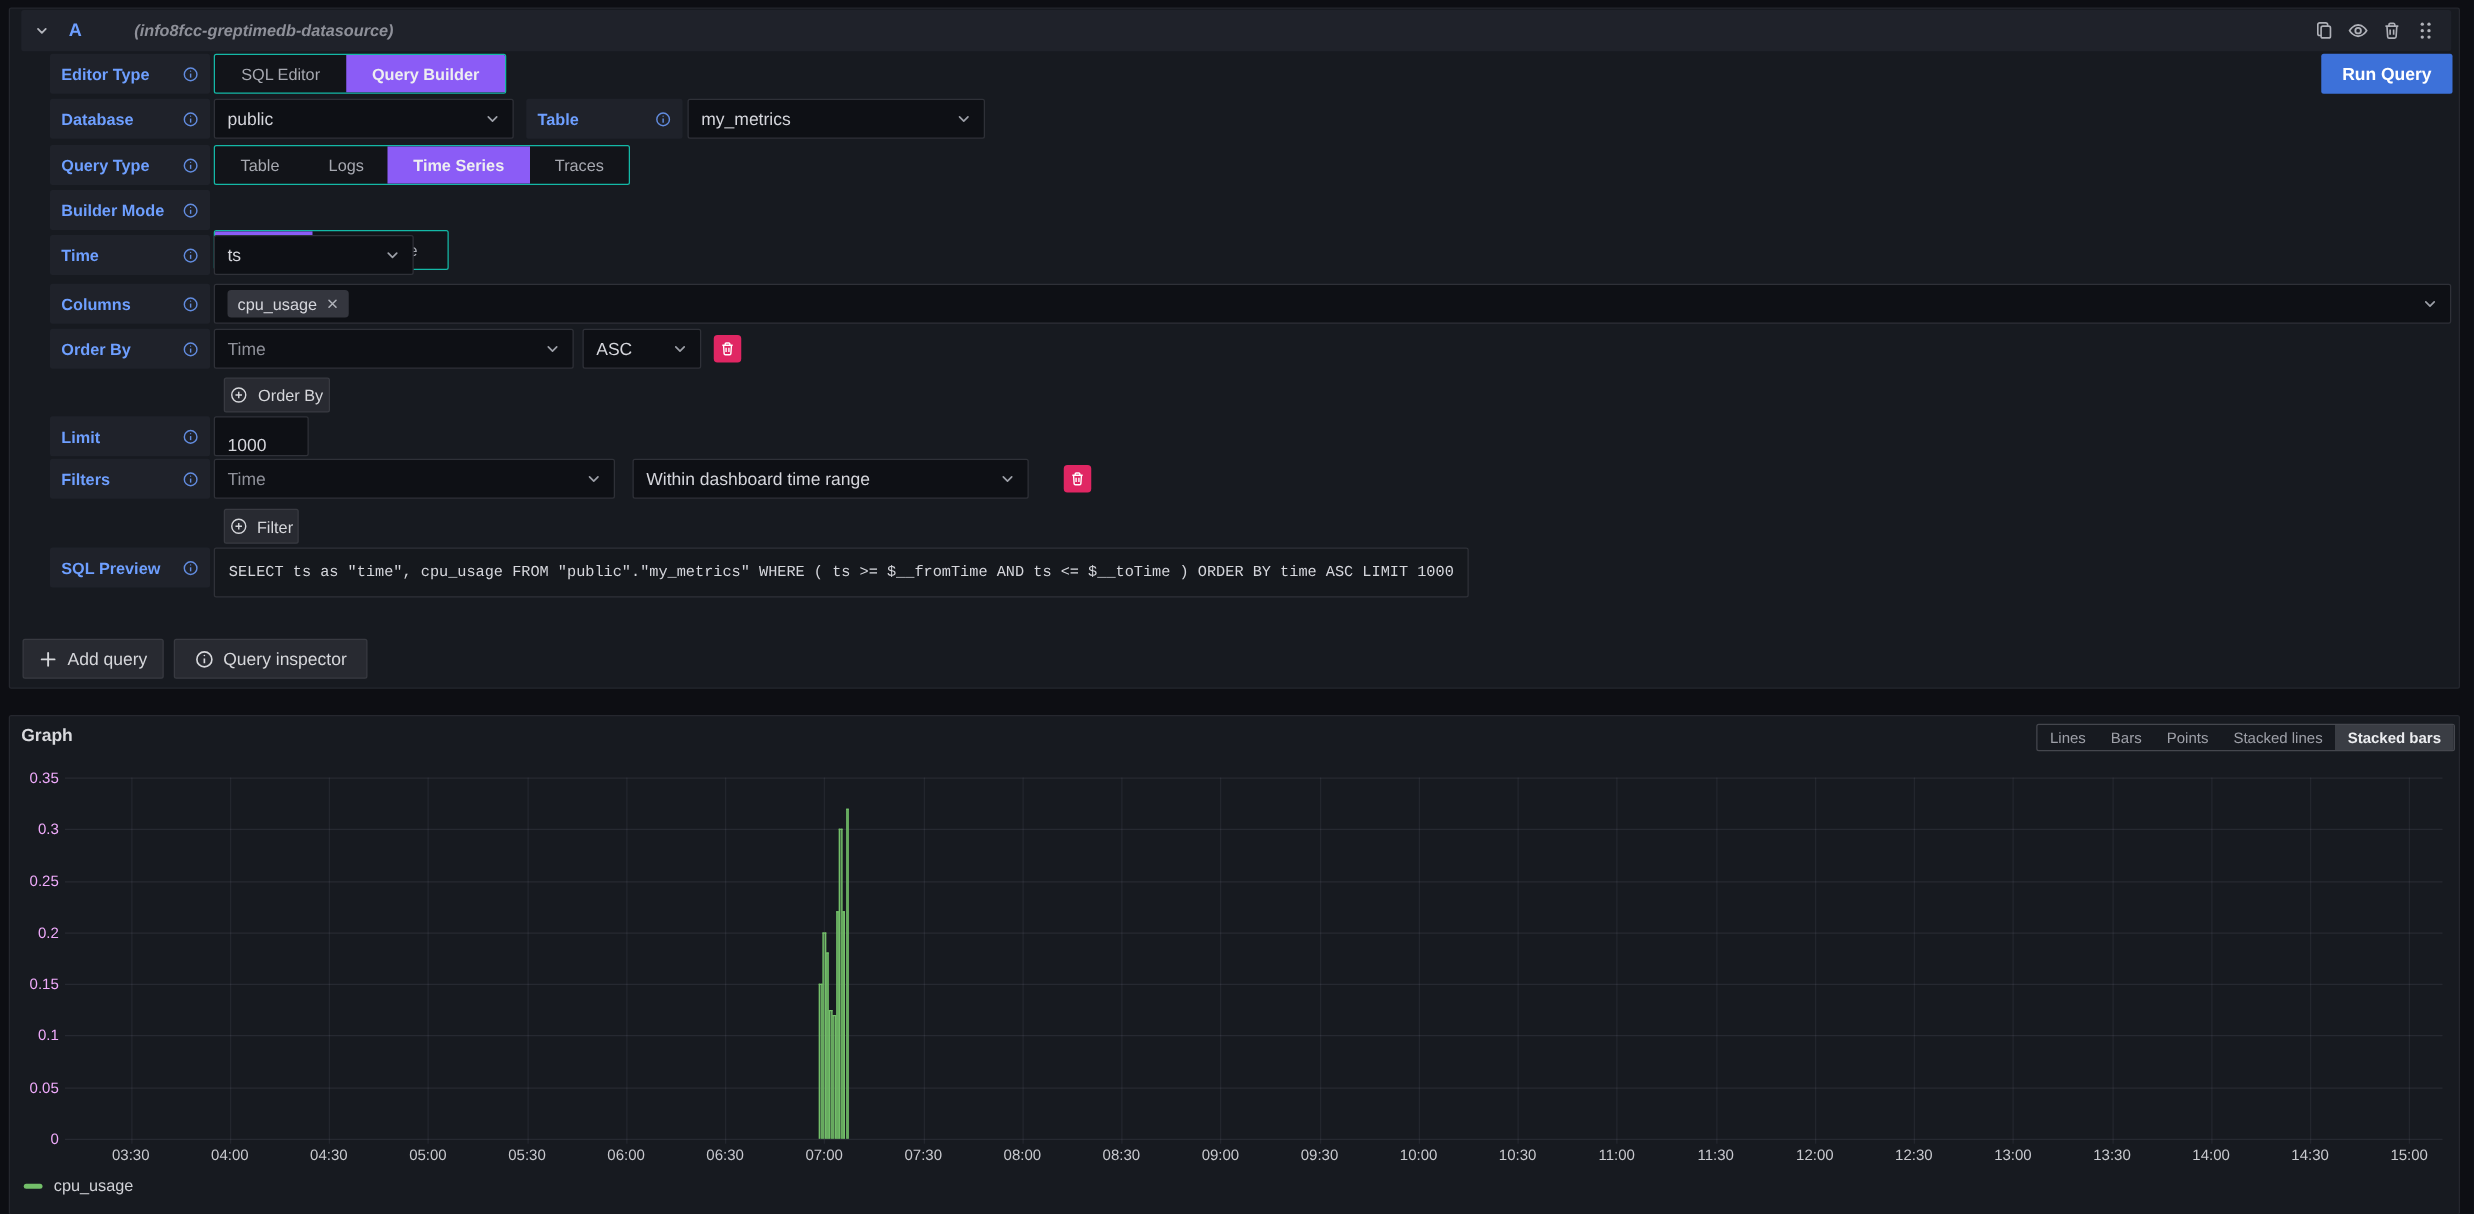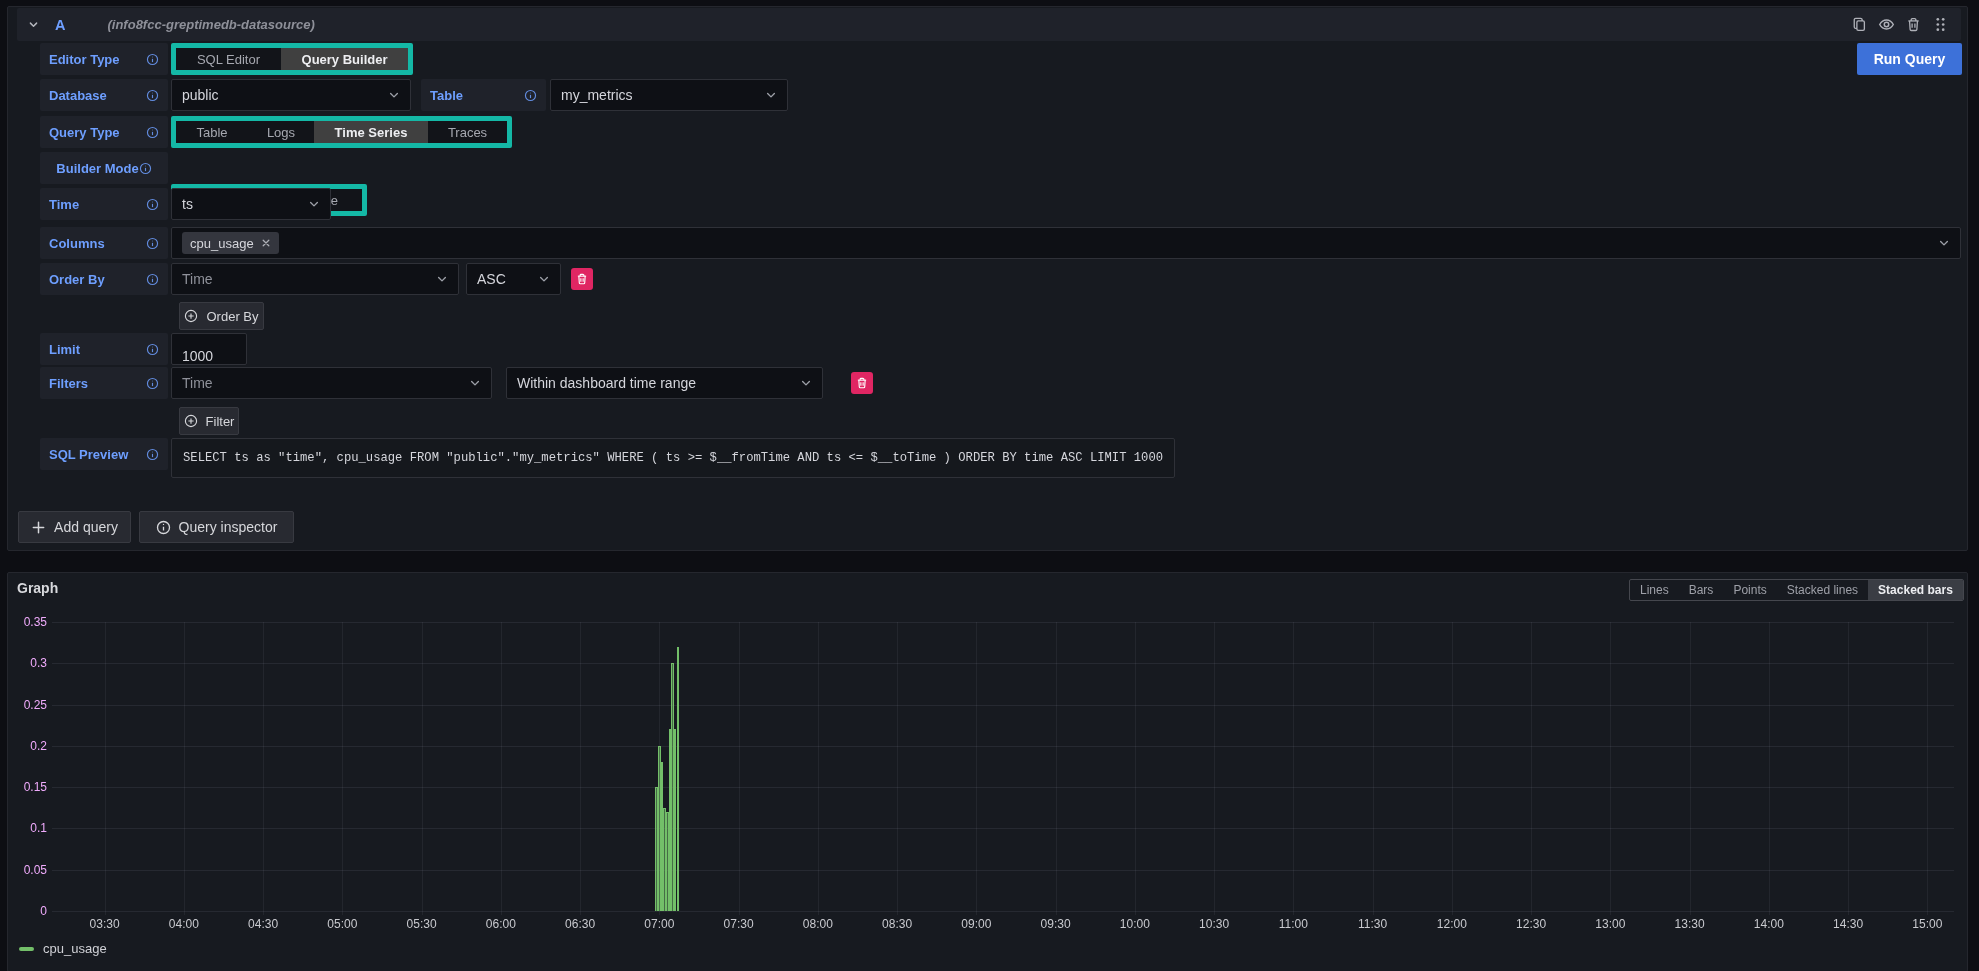--- a/index.html
+++ b/index.html
@@ -45,27 +45,27 @@
     display:flex; align-items:center; padding:0 10px;
     color:#D5D6DC; font-size:14px;
   }
   .sel .val { flex:1 1 auto; white-space:nowrap; overflow:hidden; }
   .sel .val.dim { color:#8F919A; }
   .sel .chevdn { color:#9DA0A8; display:flex; margin-left:8px; }
 
   
   .seg {
     height:32px; display:flex; background:#121419;
-    border:5px solid #14b8a6; border-radius:2px; overflow:hidden;
+    border:1px solid #14b8a6; border-radius:2px; overflow:hidden;
   }
   .seg .opt {
     height:100%; display:flex; align-items:center; justify-content:center;
     color:#A6A8B0; font-size:13px; font-weight:500; cursor:pointer; white-space:nowrap;
   }
-  .seg .opt.active { background:#404040; color:#EDEEF1; font-weight:600; }
+  .seg .opt.active { background:#8b5cf6; color:#EDEEF1; font-weight:600; }
 
   
   .btn-secondary {
     background:#282A31; border:1px solid #383A41; border-radius:2px;
     color:#D6D7DB; font-weight:500;
     display:flex; align-items:center; justify-content:center; gap:8px; cursor:pointer;
   }
   .btn-danger {
     background:#E02663; border:none; border-radius:3px; color:#fff;
     display:flex; align-items:center; justify-content:center; cursor:pointer;
@@ -230,21 +230,21 @@
         </svg>
     </span>
   </div>
   <div class="abs seg" style="left:163px; top:109px;">
       <div class="opt" style="width: 72px;">Table</div>
       <div class="opt" style="width: 66px;">Logs</div>
       <div class="opt active" style="width: 114px;">Time Series</div>
       <div class="opt" style="width: 79px;">Traces</div>
     </div>
 
-  <div class="abs flabel" style="top:145px;justify-content:center;">
+  <div class="abs flabel" style="top:145px;">
     <span>Builder Mode</span>
     <span class="info">
       <svg width="13" height="13" viewBox="0 0 16 16" fill="none" stroke="currentColor" stroke-width="1.4">
           <circle cx="8" cy="8" r="6.2"></circle>
           <path d="M8 7.2v4"></path>
           <circle cx="8" cy="4.9" r="0.6" fill="currentColor" stroke="none"></circle>
         </svg>
     </span>
   </div>
   <div class="abs seg" style="left:163px; top:145px;margin-top:32px;">

